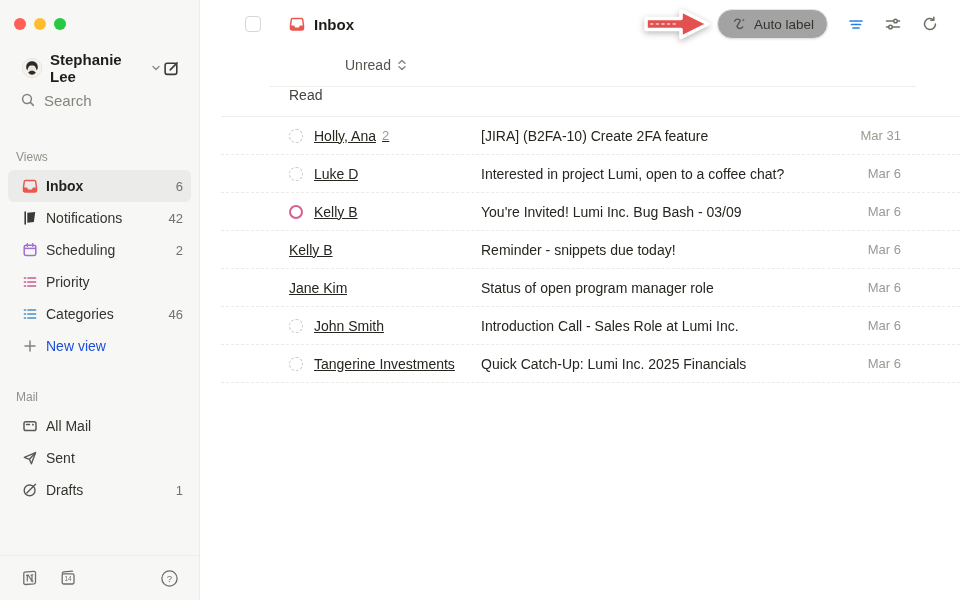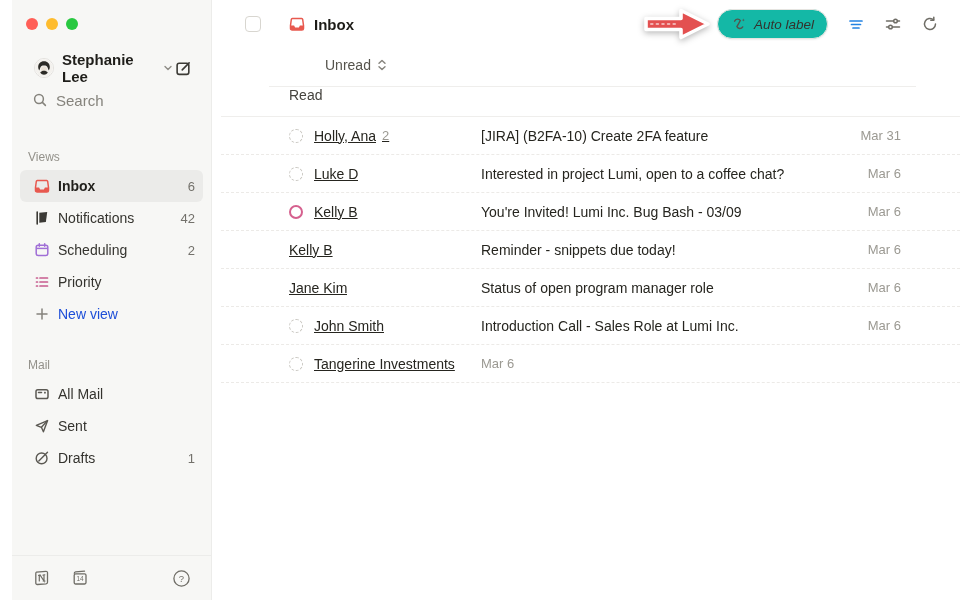--- a/index.html
+++ b/index.html
@@ -5,21 +5,21 @@
   * { margin:0; padding:0; box-sizing:border-box; }
   html,body { width:960px; height:600px; overflow:hidden; }
   body {
     font-family:"Liberation Sans","DejaVu Sans",sans-serif;
     background:#ffffff; color:#26251f; font-size:14px;
     position:relative;
   }
 
   
   .sidebar {
-    position:absolute; left:12px; top:0; bottom:0; width:200px;
+    position:absolute; left:0; top:0; bottom:0; width:200px;
     background:#f7f7f5; border-right:1px solid #ececea;
     display:flex; flex-direction:column;
   }
   .traffic { display:flex; gap:8px; padding:18px 0 0 14px; }
   .light { width:12px; height:12px; border-radius:50%; }
   .light.red{ background:#ff5f57; } .light.yellow{ background:#febc2e; } .light.green{ background:#28c840; }
 
   .profile-row { display:flex; align-items:center; height:32px; margin:22px 16px 0 22px; }
   .avatar { width:20px; height:20px; border-radius:50%; overflow:hidden; flex:0 0 auto;
             border:1px solid #e3e1dd; background:#fff; }
@@ -55,28 +55,28 @@
   .main { position:absolute; left:221px; top:0; right:0; bottom:0; background:#fff; }
 
   .main-header { height:48px; display:flex; align-items:center; padding:0 20px 0 24px; }
   .checkbox { width:16px; height:16px; border:1.5px solid #d8d6d0; border-radius:4px; background:#fff; cursor:pointer; }
   .title-group { display:flex; align-items:center; margin-left:28px; gap:9px; }
   .main-title { font-size:15px; font-weight:700; color:#1d1c18; }
   .header-right { margin-left:auto; display:flex; align-items:center; }
   .arrow-annotation { margin-right:2px; display:flex; }
   .auto-label-btn {
     display:flex; align-items:center; gap:7px; height:30px; padding:0 13px;
-    background:#14b8a6; border:1px solid #e5e4e0; border-radius:16px;
+    background:#a3a3a3; border:1px solid #e5e4e0; border-radius:16px;
     box-shadow:0 1px 2px rgba(0,0,0,.07); cursor:pointer;
-    font-size:13.5px; color:#34332e; white-space:nowrap;font-style:italic;
+    font-size:13.5px; color:#34332e; white-space:nowrap;
   }
   .toolbar-icons { display:flex; align-items:center; gap:17px; margin-left:18px; }
   .toolbar-icons .icon-btn { width:20px; height:20px; }
 
-  .unread-row { height:34px; display:flex; align-items:center; padding-left:104px; color:#55534c; gap:5px; cursor:pointer; }
+  .unread-row { height:34px; display:flex; align-items:center; padding-left:104px; color:#55534c; gap:5px; cursor:pointer;margin-left:20px; }
   .hdr-divider { border-bottom:1px solid #efeeec; margin:4px 44px 0 48px; }
 
   .read-header { padding:0 44px 13px 68px; border-bottom:1px solid #efeeec;
                  font-size:14px; color:#45433e; }
 
   .mail-row {
     display:flex; align-items:center; height:38px; padding:0 59px 0 68px; cursor:pointer;
     border-bottom:1px dashed #eceae7;
   }
   .name-cell { width:192px; display:flex; align-items:center; flex:0 0 auto;text-decoration:underline; }
@@ -173,20 +173,31 @@
       <svg width="16" height="16" viewBox="0 0 16 16">
         <g stroke="#c75c8e" stroke-width="1.7" stroke-linecap="round">
           <path d="M2.5 4h1M6 4h7.5M2.5 8h1M6 8h7.5M2.5 12h1M6 12h7.5"></path>
         </g>
       </svg>
     </span>
     <span class="s-label">Priority</span>
     <span class="s-count"></span>
   </div>
 
+  <div class="side-item">
+    <span class="s-icon">
+      <svg width="16" height="16" viewBox="0 0 16 16">
+        <g stroke="#4c8fc4" stroke-width="1.7" stroke-linecap="round">
+          <path d="M2.5 4h1M6 4h7.5M2.5 8h1M6 8h7.5M2.5 12h1M6 12h7.5"></path>
+        </g>
+      </svg>
+    </span>
+    <span class="s-label">Categories</span>
+    <span class="s-count">46</span>
+  </div>
 
   <div class="side-item newview">
     <span class="s-icon">
       <svg width="14" height="14" viewBox="0 0 14 14">
           <path d="M7 2v10M2 7h10" stroke="#85837c" stroke-width="1.5" stroke-linecap="round"></path>
         </svg>
     </span>
     <span class="s-label">New view</span>
   </div>
 
@@ -371,16 +382,17 @@
     </div>
     <span class="subject">Introduction Call - Sales Role at Lumi Inc.</span>
     <span class="mail-date">Mar 6</span>
   </div>
 
   <div class="mail-row">
     <div class="name-cell">
       <span class="row-avatar dashed"></span>
       <span class="sender">Tangerine Investments</span>
     </div>
+    <span class="subject">Quick Catch-Up: Lumi Inc. 2025 Financials</span>
     <span class="mail-date">Mar 6</span>
   </div>
 
 </div>
 
 </body></html>

